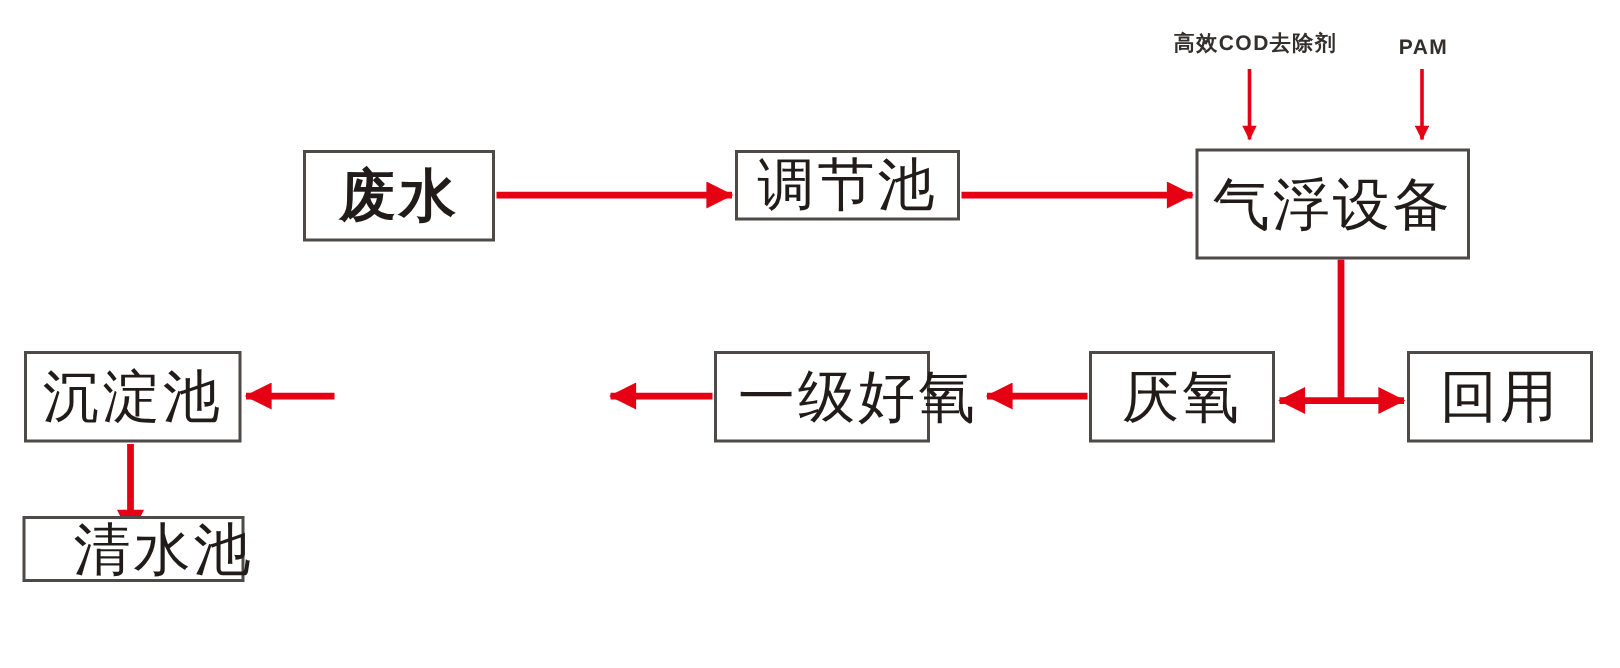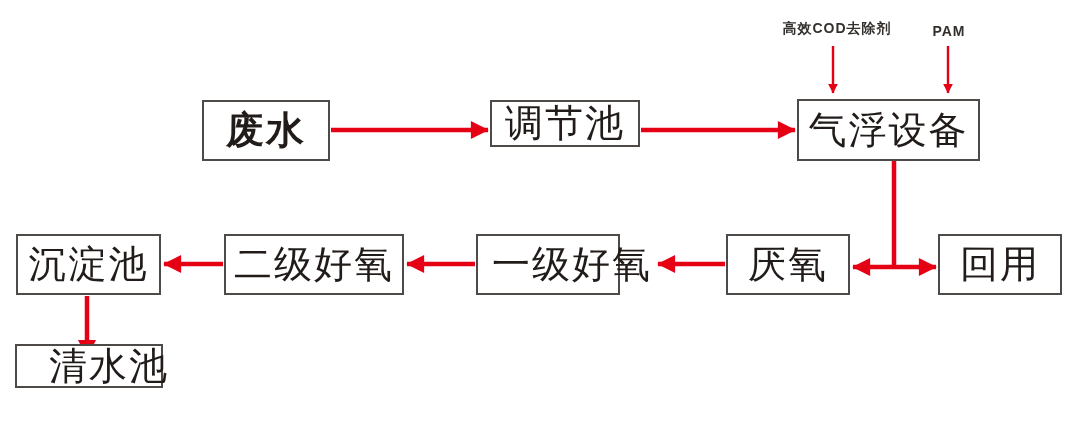--- a/index.html
+++ b/index.html
@@ -58,22 +58,21 @@
       <line x1="894" y1="161" x2="894" y2="267" stroke="#e60014" stroke-width="4.5"></line>
       <line x1="894" y1="267" x2="853" y2="267" stroke="#e60014" stroke-width="4.5" marker-end="url(#ah)"></line>
       <line x1="894" y1="267" x2="936" y2="267" stroke="#e60014" stroke-width="4.5" marker-end="url(#ah)"></line>
       <line x1="725" y1="264" x2="658" y2="264" stroke="#e60014" stroke-width="4.5" marker-end="url(#ah)"></line>
       <line x1="475" y1="264" x2="407" y2="264" stroke="#e60014" stroke-width="4.5" marker-end="url(#ah)"></line>
       <line x1="223" y1="264" x2="164" y2="264" stroke="#e60014" stroke-width="4.5" marker-end="url(#ah)"></line>
       <line x1="87" y1="296" x2="87" y2="357" stroke="#e60014" stroke-width="4.5" marker-end="url(#ah)"></line>
     </svg>
 <div class="node" style="left: 202px; top: 100px; width: 128px; height: 61px; border-color: rgb(77, 74, 71); color: rgb(33, 28, 25); font-weight: bold;">废水</div>
     <div class="node" style="left: 490px; top: 100px; width: 150px; height: 47px; border-color: rgb(77, 74, 71); color: rgb(33, 28, 25);">调节池</div>
-    <div class="node" style="left: 797px; top: 99px; width: 183px; height: 62px; border-color: rgb(77, 74, 71); color: rgb(33, 28, 25);">气浮设备</div>
+    <div class="node" style="left: 797px; top: 99px; width: 183px; height: 74px; border-color: rgb(77, 74, 71); color: rgb(33, 28, 25);">气浮设备</div>
     <div class="node" style="left: 16px; top: 234px; width: 145px; height: 61px; border-color: rgb(77, 74, 71); color: rgb(33, 28, 25);">沉淀池</div>
-    <div class="node" style="left: 224px; top: 234px; width: 180px; height: 61px; border-color: rgb(77, 74, 71); color: rgb(33, 28, 25);">二级好氧</div>
     <div class="node" style="left: 476px; top: 234px; width: 144px; height: 61px; border-color: rgb(77, 74, 71); color: rgb(33, 28, 25); padding-left: 48px;">一级好氧</div>
     <div class="node" style="left: 938px; top: 234px; width: 124px; height: 61px; border-color: rgb(77, 74, 71); color: rgb(33, 28, 25);">回用</div>
     <div class="node" style="left: 726px; top: 234px; width: 124px; height: 61px; border-color: rgb(77, 74, 71); color: rgb(33, 28, 25);">厌氧</div>
     <div class="node" style="left: 15px; top: 344px; width: 148px; height: 44px; border-color: rgb(77, 74, 71); color: rgb(33, 28, 25); padding-left: 40px;">清水池</div>
     <div class="annotation" style="left: 837px; top: 20px; color: rgb(51, 47, 44);">高效COD去除剂</div>
     <div class="annotation" style="left: 949px; top: 23px; color: rgb(51, 47, 44);">PAM</div>
   </div>
 
 </body></html>

